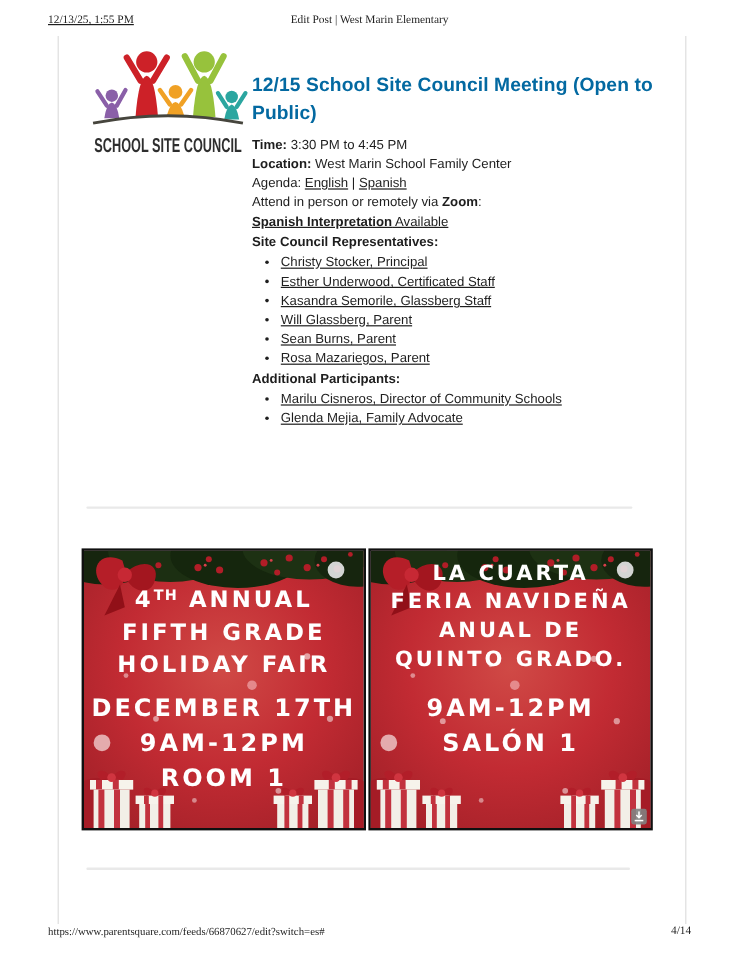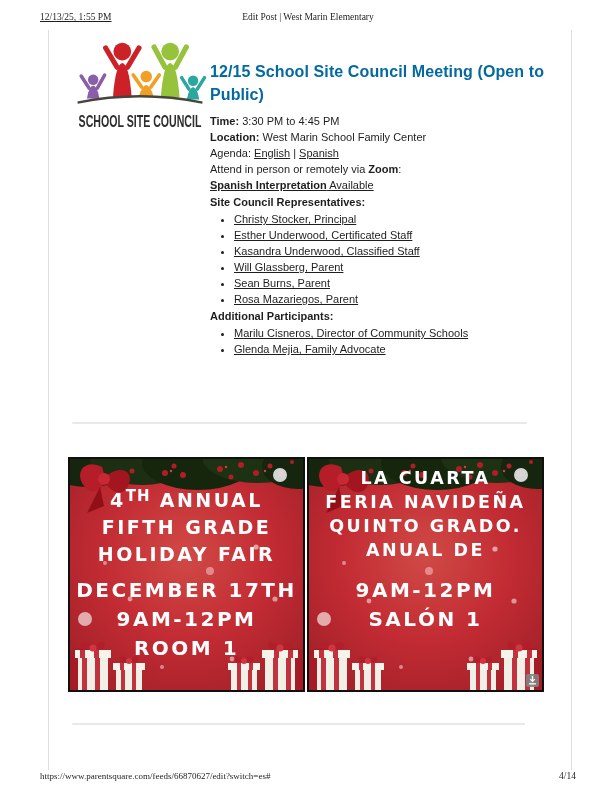--- a/index.html
+++ b/index.html
@@ -35,21 +35,21 @@
   }
   .poster .deco{position:absolute;left:0;top:0;width:100%;}
   .gifts{position:absolute;bottom:-2px;width:86px;height:56px;}
   .gifts.left{left:-2px;}
   .gifts.right{right:-2px;transform:scaleX(-1);}
   .ptxt{position:absolute;left:0;width:100%;text-align:center;color:#ffffff;
     font-family:"DejaVu Sans",sans-serif;font-weight:bold;}
   .p-head-en{top:24px;font-size:19px;line-height:27px;letter-spacing:2.5px;}
   .p-head-es{top:7px;font-size:17.5px;line-height:24px;letter-spacing:2.5px;}
   .p-date{top:117px;font-size:20px;line-height:29px;letter-spacing:2.5px;}
-  sup.th{font-size:15px;letter-spacing:1px;vertical-align:6px;}
+  sup.th{font-size:12px;letter-spacing:1px;vertical-align:6px;}
   .dl-btn{position:absolute;right:3px;bottom:3px;width:13px;height:13px;border-radius:2px;
     background:rgba(130,130,130,.9);display:flex;align-items:center;justify-content:center;cursor:pointer;}
   .ftr-url{position:absolute;left:40px;top:771px;font-size:9px;}
   .ftr-page{position:absolute;right:40px;top:771px;font-size:9.5px;}
 </style>
 </head>
 <body>
 
 <div class="serif hdr-date">12/13/25, 1:55 PM</div>
 <div class="serif hdr-title">Edit Post | West Marin Elementary</div>
@@ -110,21 +110,21 @@
 
   <p class="gap14"><span>Attend in person or remotely via </span><b>Zoom</b><span>:</span></p>
   <p class="url">
     <a><b>Spanish Interpretation</b><span> Available</span></a>
   </p>
 
   <p class="gap6"><b>Site Council Representatives:</b></p>
   <ul>
     <li>Christy Stocker, Principal</li>
     <li>Esther Underwood, Certificated Staff</li>
-    <li>Kasandra Underwood, Classified Staff</li>
+    <li>Kasandra Semorile, Glassberg Staff</li>
     <li>Will Glassberg, Parent</li>
     <li>Sean Burns, Parent</li>
     <li>Rosa Mazariegos, Parent</li>
   </ul>
 
   <p class="gap8"><b>Additional Participants:</b></p>
   <ul>
     <li>Marilu Cisneros, Director of Community Schools</li>
     <li>Glenda Mejia, Family Advocate</li>
   </ul>
@@ -272,22 +272,22 @@
       <circle cx="60" cy="142" r="2.4" fill="rgba(255,255,255,0.5)"></circle>
       <circle cx="100" cy="95" r="2" fill="rgba(255,255,255,0.5)"></circle>
       <circle cx="205" cy="142" r="2.6" fill="rgba(255,255,255,0.5)"></circle>
       <circle cx="35" cy="104" r="2" fill="rgba(255,255,255,0.45)"></circle>
       <circle cx="162" cy="200" r="2.4" fill="rgba(255,255,255,0.5)"></circle>
       <circle cx="92" cy="208" r="2" fill="rgba(255,255,255,0.45)"></circle>
     </svg>
     <div class="ptxt p-head-es">
       <div>LA CUARTA</div>
       <div>FERIA NAVIDEÑA</div>
+      <div>ANUAL DE</div>
       <div>QUINTO GRADO.</div>
-      <div>ANUAL DE</div>
     </div>
     <div class="ptxt p-date">
       <div>9AM-12PM</div>
       <div>SALÓN 1</div>
     </div>
     <svg class="gifts left" viewBox="0 0 86 56">
       <path d="M0 16 C 14 8 30 14 38 28 L 20 56 L 0 56 Z" fill="#a51c26"></path>
       <rect x="7" y="14" width="36" height="8" fill="#f6f3eb"></rect>
       <rect x="12" y="14" width="5" height="8" fill="#c2323e"></rect>
         <rect x="26" y="14" width="5" height="8" fill="#c2323e"></rect>

